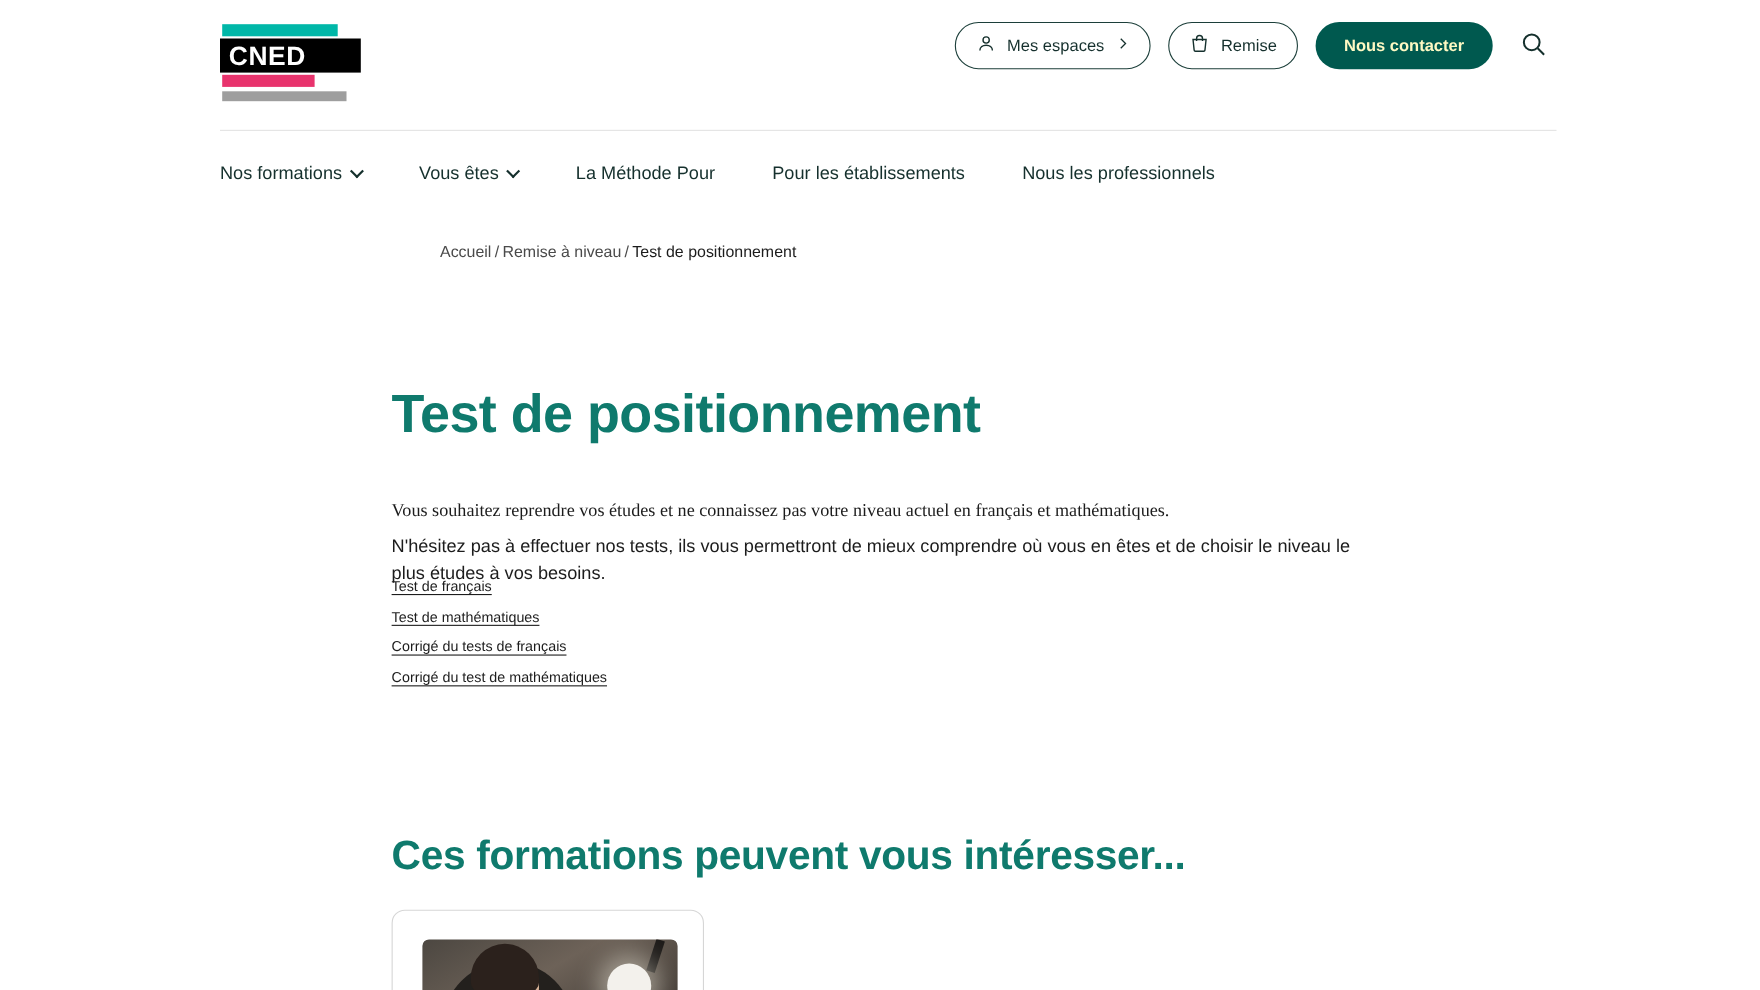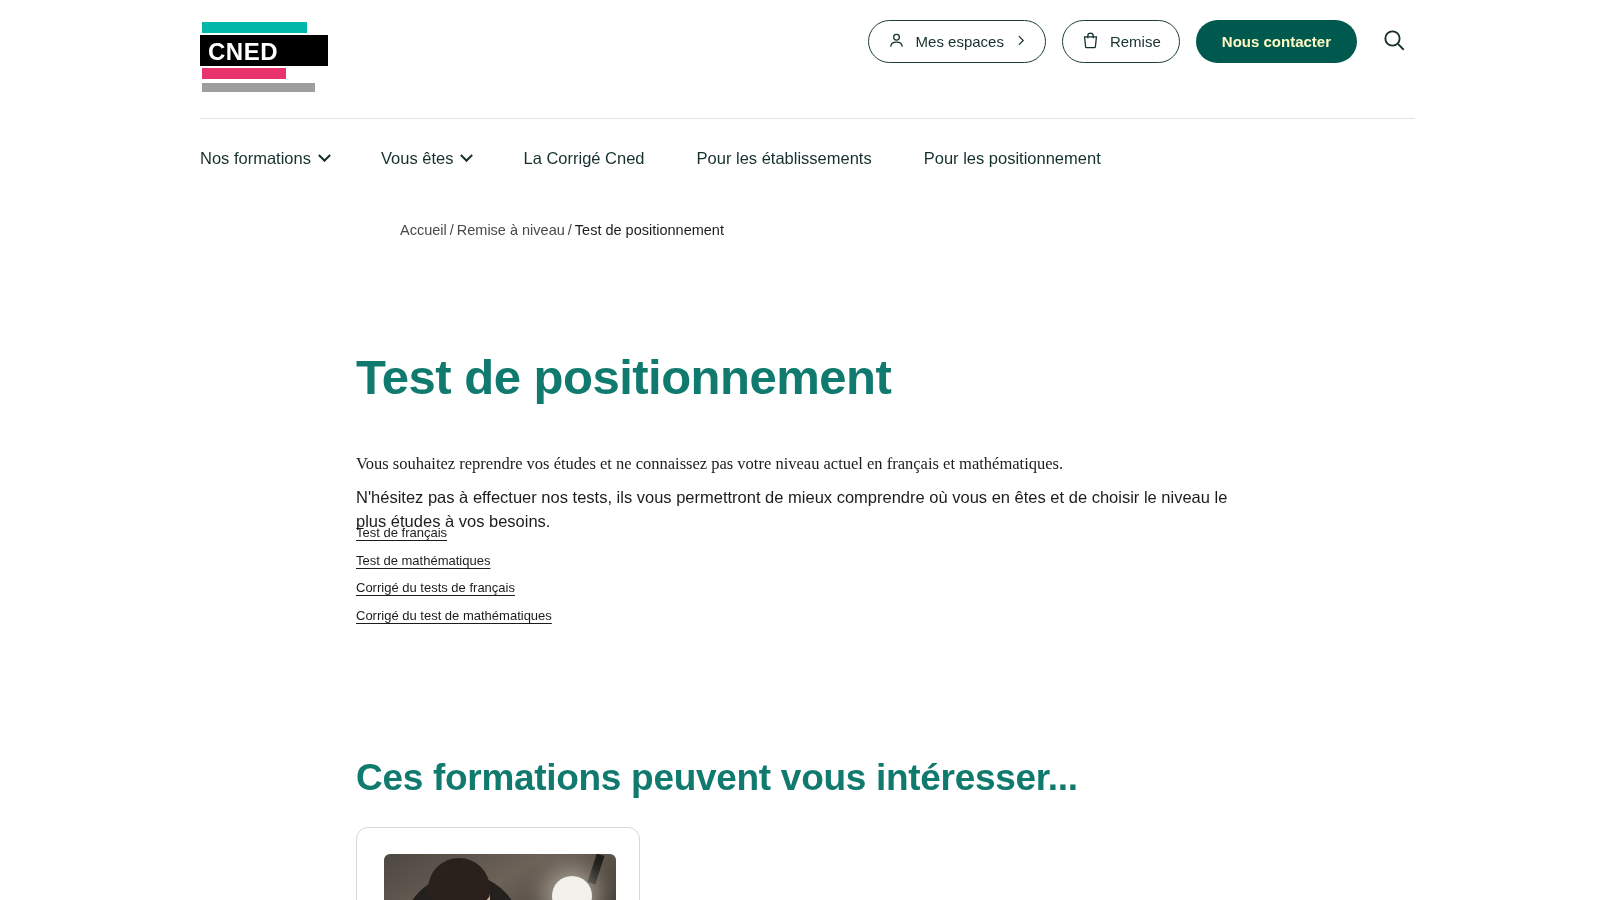--- a/index.html
+++ b/index.html
@@ -339,27 +339,27 @@
   <nav class="nav">
     <div class="nav-item">
       <span>Nos formations</span>
       <span class="caret"></span>
     </div>
     <div class="nav-item">
       <span>Vous êtes</span>
       <span class="caret"></span>
     </div>
     <div class="nav-item">
-      <span>La Corrigé Cned</span>
+      <span>La Méthode Pour</span>
     </div>
     <div class="nav-item">
       <span>Pour les établissements</span>
     </div>
     <div class="nav-item">
-      <span>Pour les positionnement</span>
+      <span>Nous les professionnels</span>
     </div>
   </nav>
 
   <div class="breadcrumb">
     <a>Accueil</a><span class="sep">/</span><a>Remise à niveau</a><span class="sep">/</span><span class="current">Test de positionnement</span>
   </div>
 
   <h1 class="title">Test de positionnement</h1>
 
   <p class="body-text p1">Vous souhaitez reprendre vos études et ne connaissez pas votre niveau actuel en français et mathématiques.</p>

